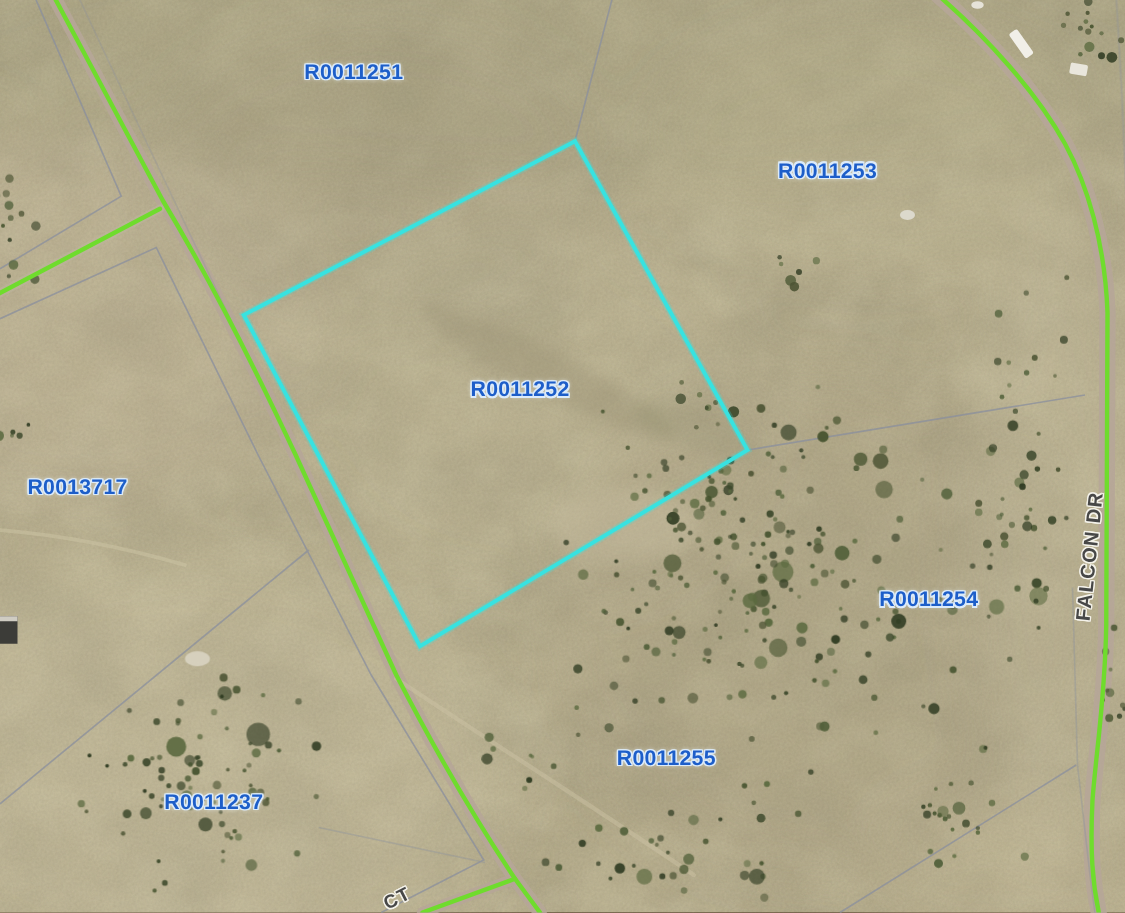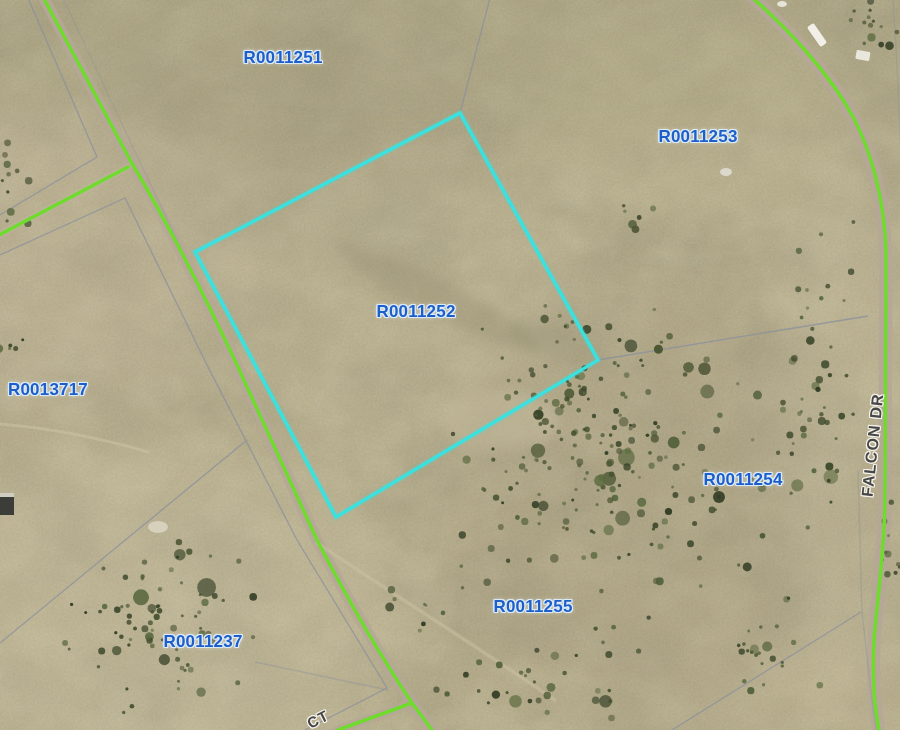--- a/index.html
+++ b/index.html
@@ -597,22 +597,22 @@
     </g>
 
     <g>
       <polygon points="460,113 598,360 336,517 195,252" fill="none" stroke="#38e2e0" stroke-width="6" opacity="0.25"></polygon>
       <polygon points="460,113 598,360 336,517 195,252" fill="none" stroke="#38e2e0" stroke-width="3.2" stroke-linejoin="miter"></polygon>
     </g>
   </svg>
 
   <div class="labels">
     <div class="plabel" style="left:283px;top:58px">R0011251</div>
-    <div class="plabel" style="left:698px;top:137px">R0011253</div>
+    <div class="plabel" style="left:662px;top:137px">R0011253</div>
     <div class="plabel" style="left:416px;top:312px">R0011252</div>
-    <div class="plabel" style="left:48px;top:390px">R0013717</div>
+    <div class="plabel" style="left:62px;top:390px">R0013717</div>
     <div class="plabel" style="left:743px;top:480px">R0011254</div>
     <div class="plabel" style="left:533px;top:607px">R0011255</div>
-    <div class="plabel" style="left:203px;top:642px">R0011237</div>
+    <div class="plabel" style="left:171px;top:642px">R0011237</div>
     <div class="rlabel falcon">FALCON DR</div>
     <div class="rlabel court">CT</div>
   </div>
 </div>
 
 </body></html>

